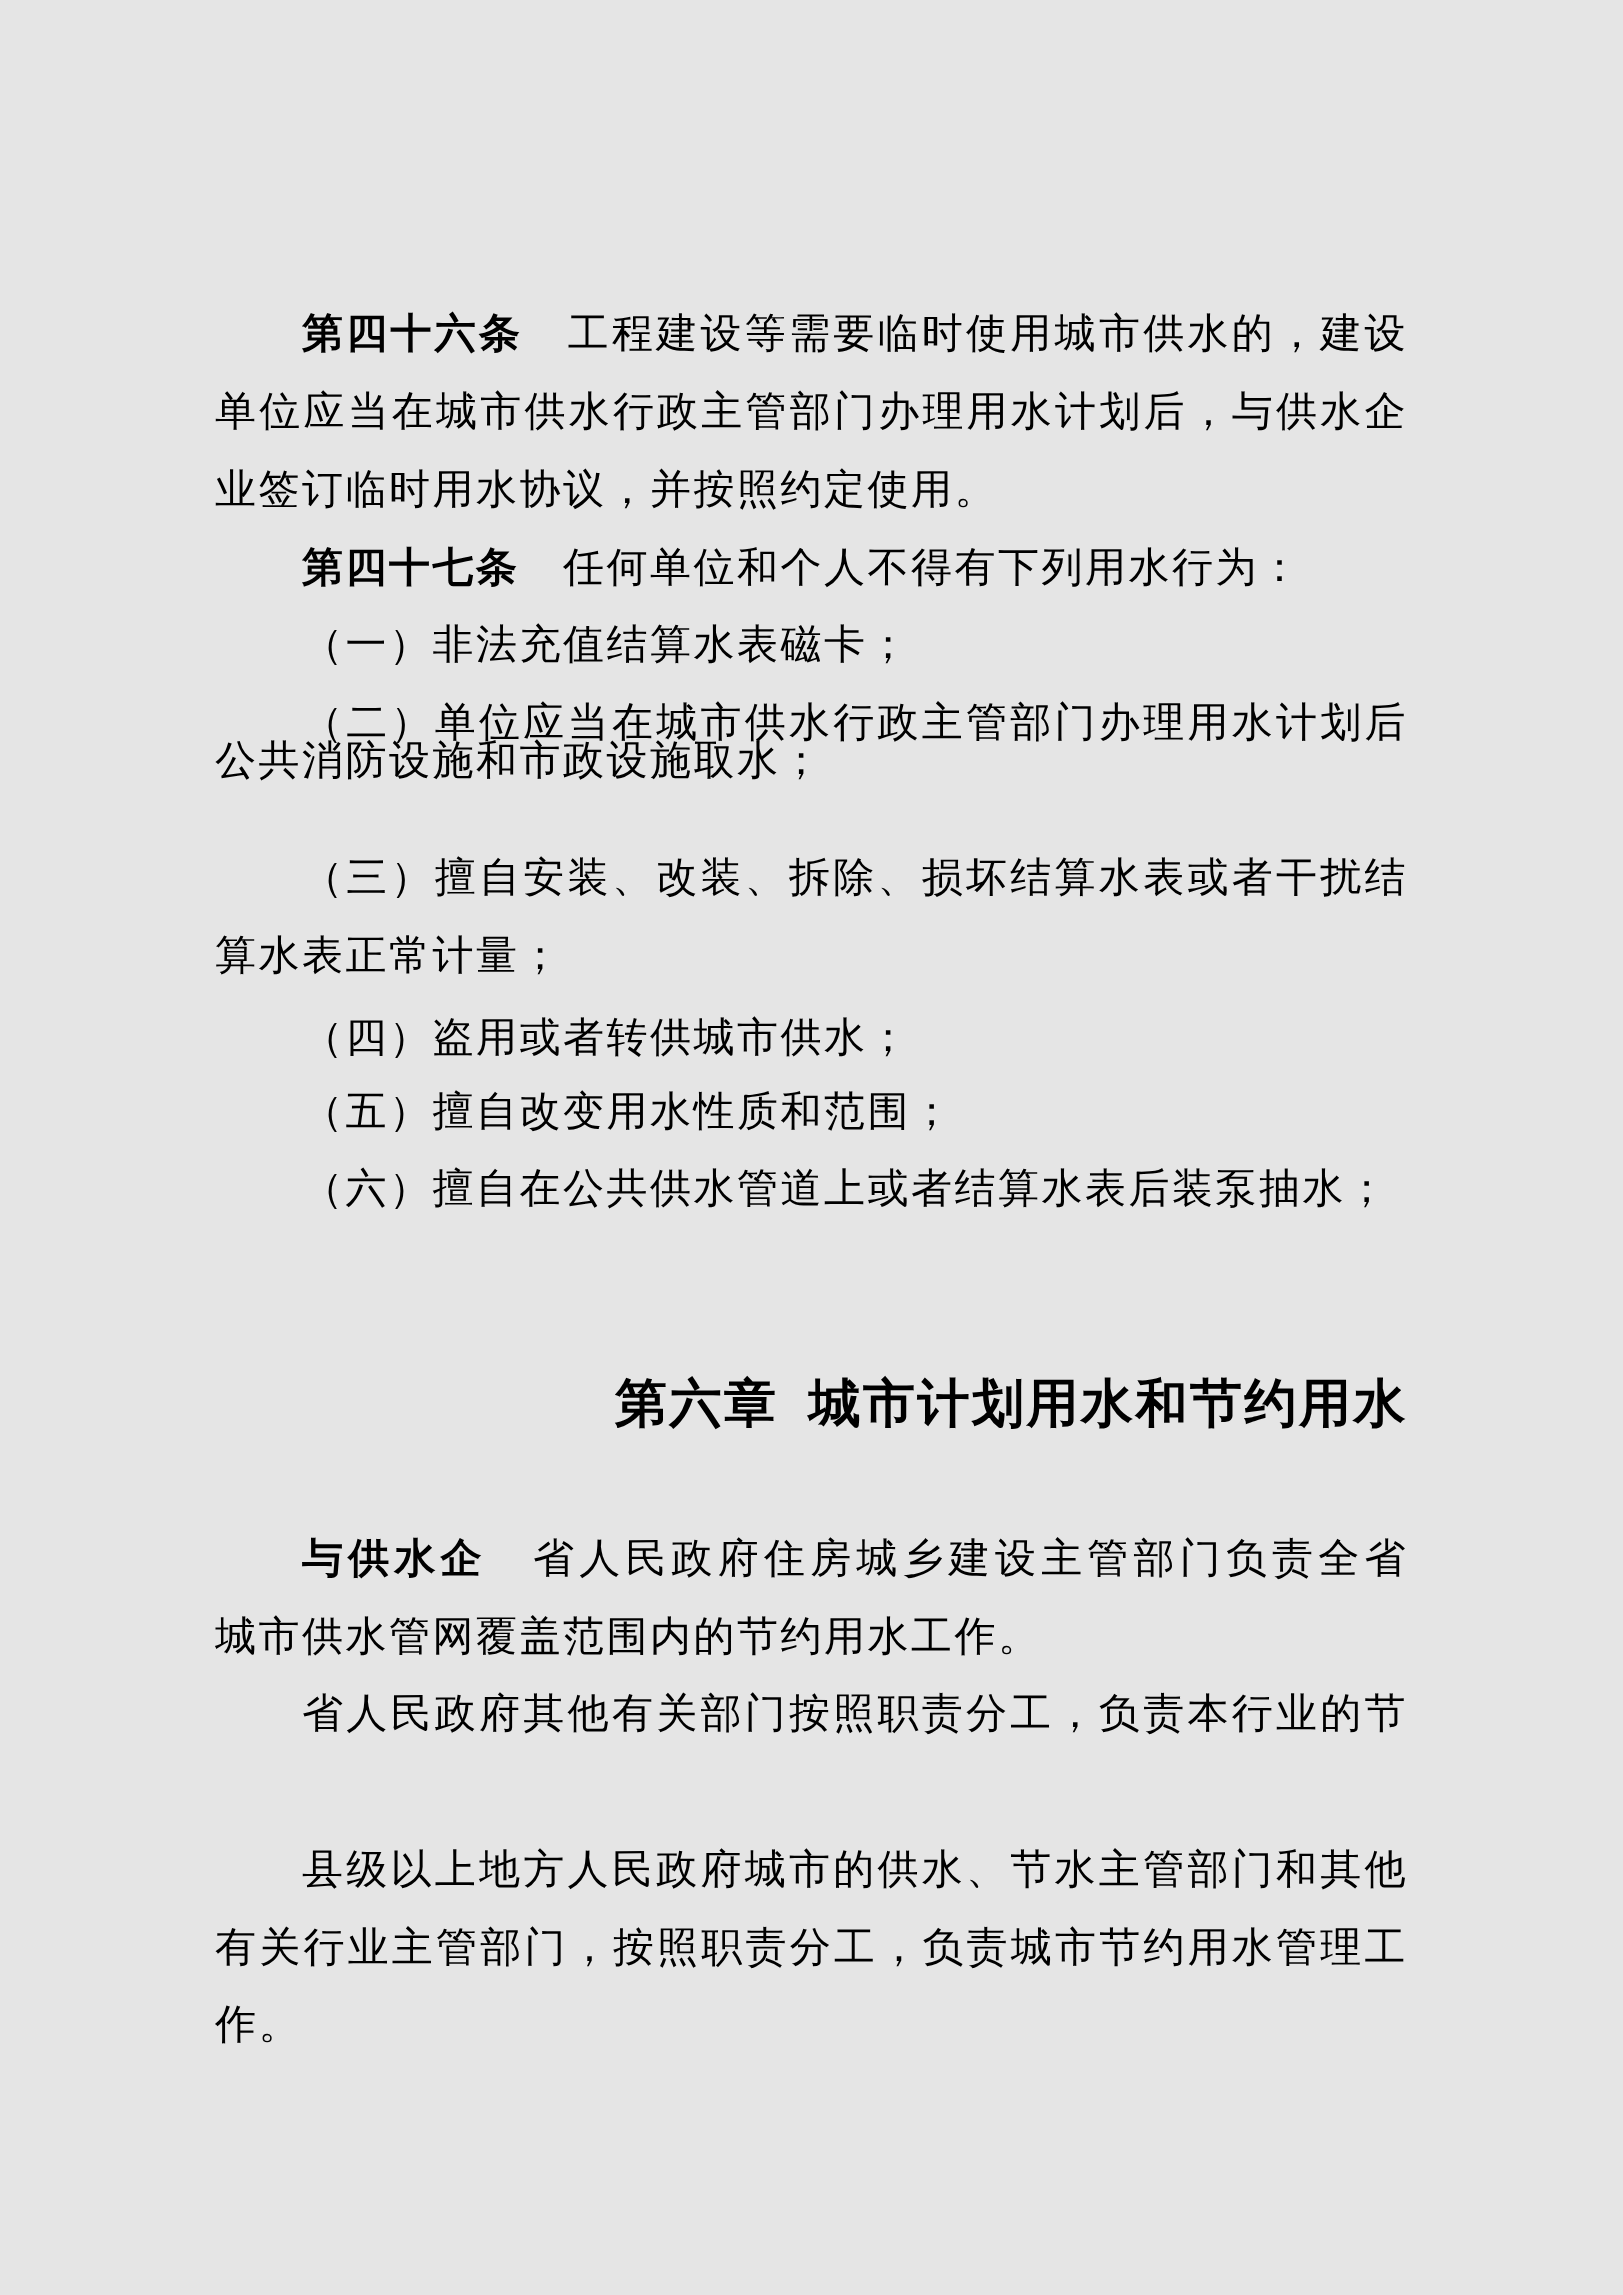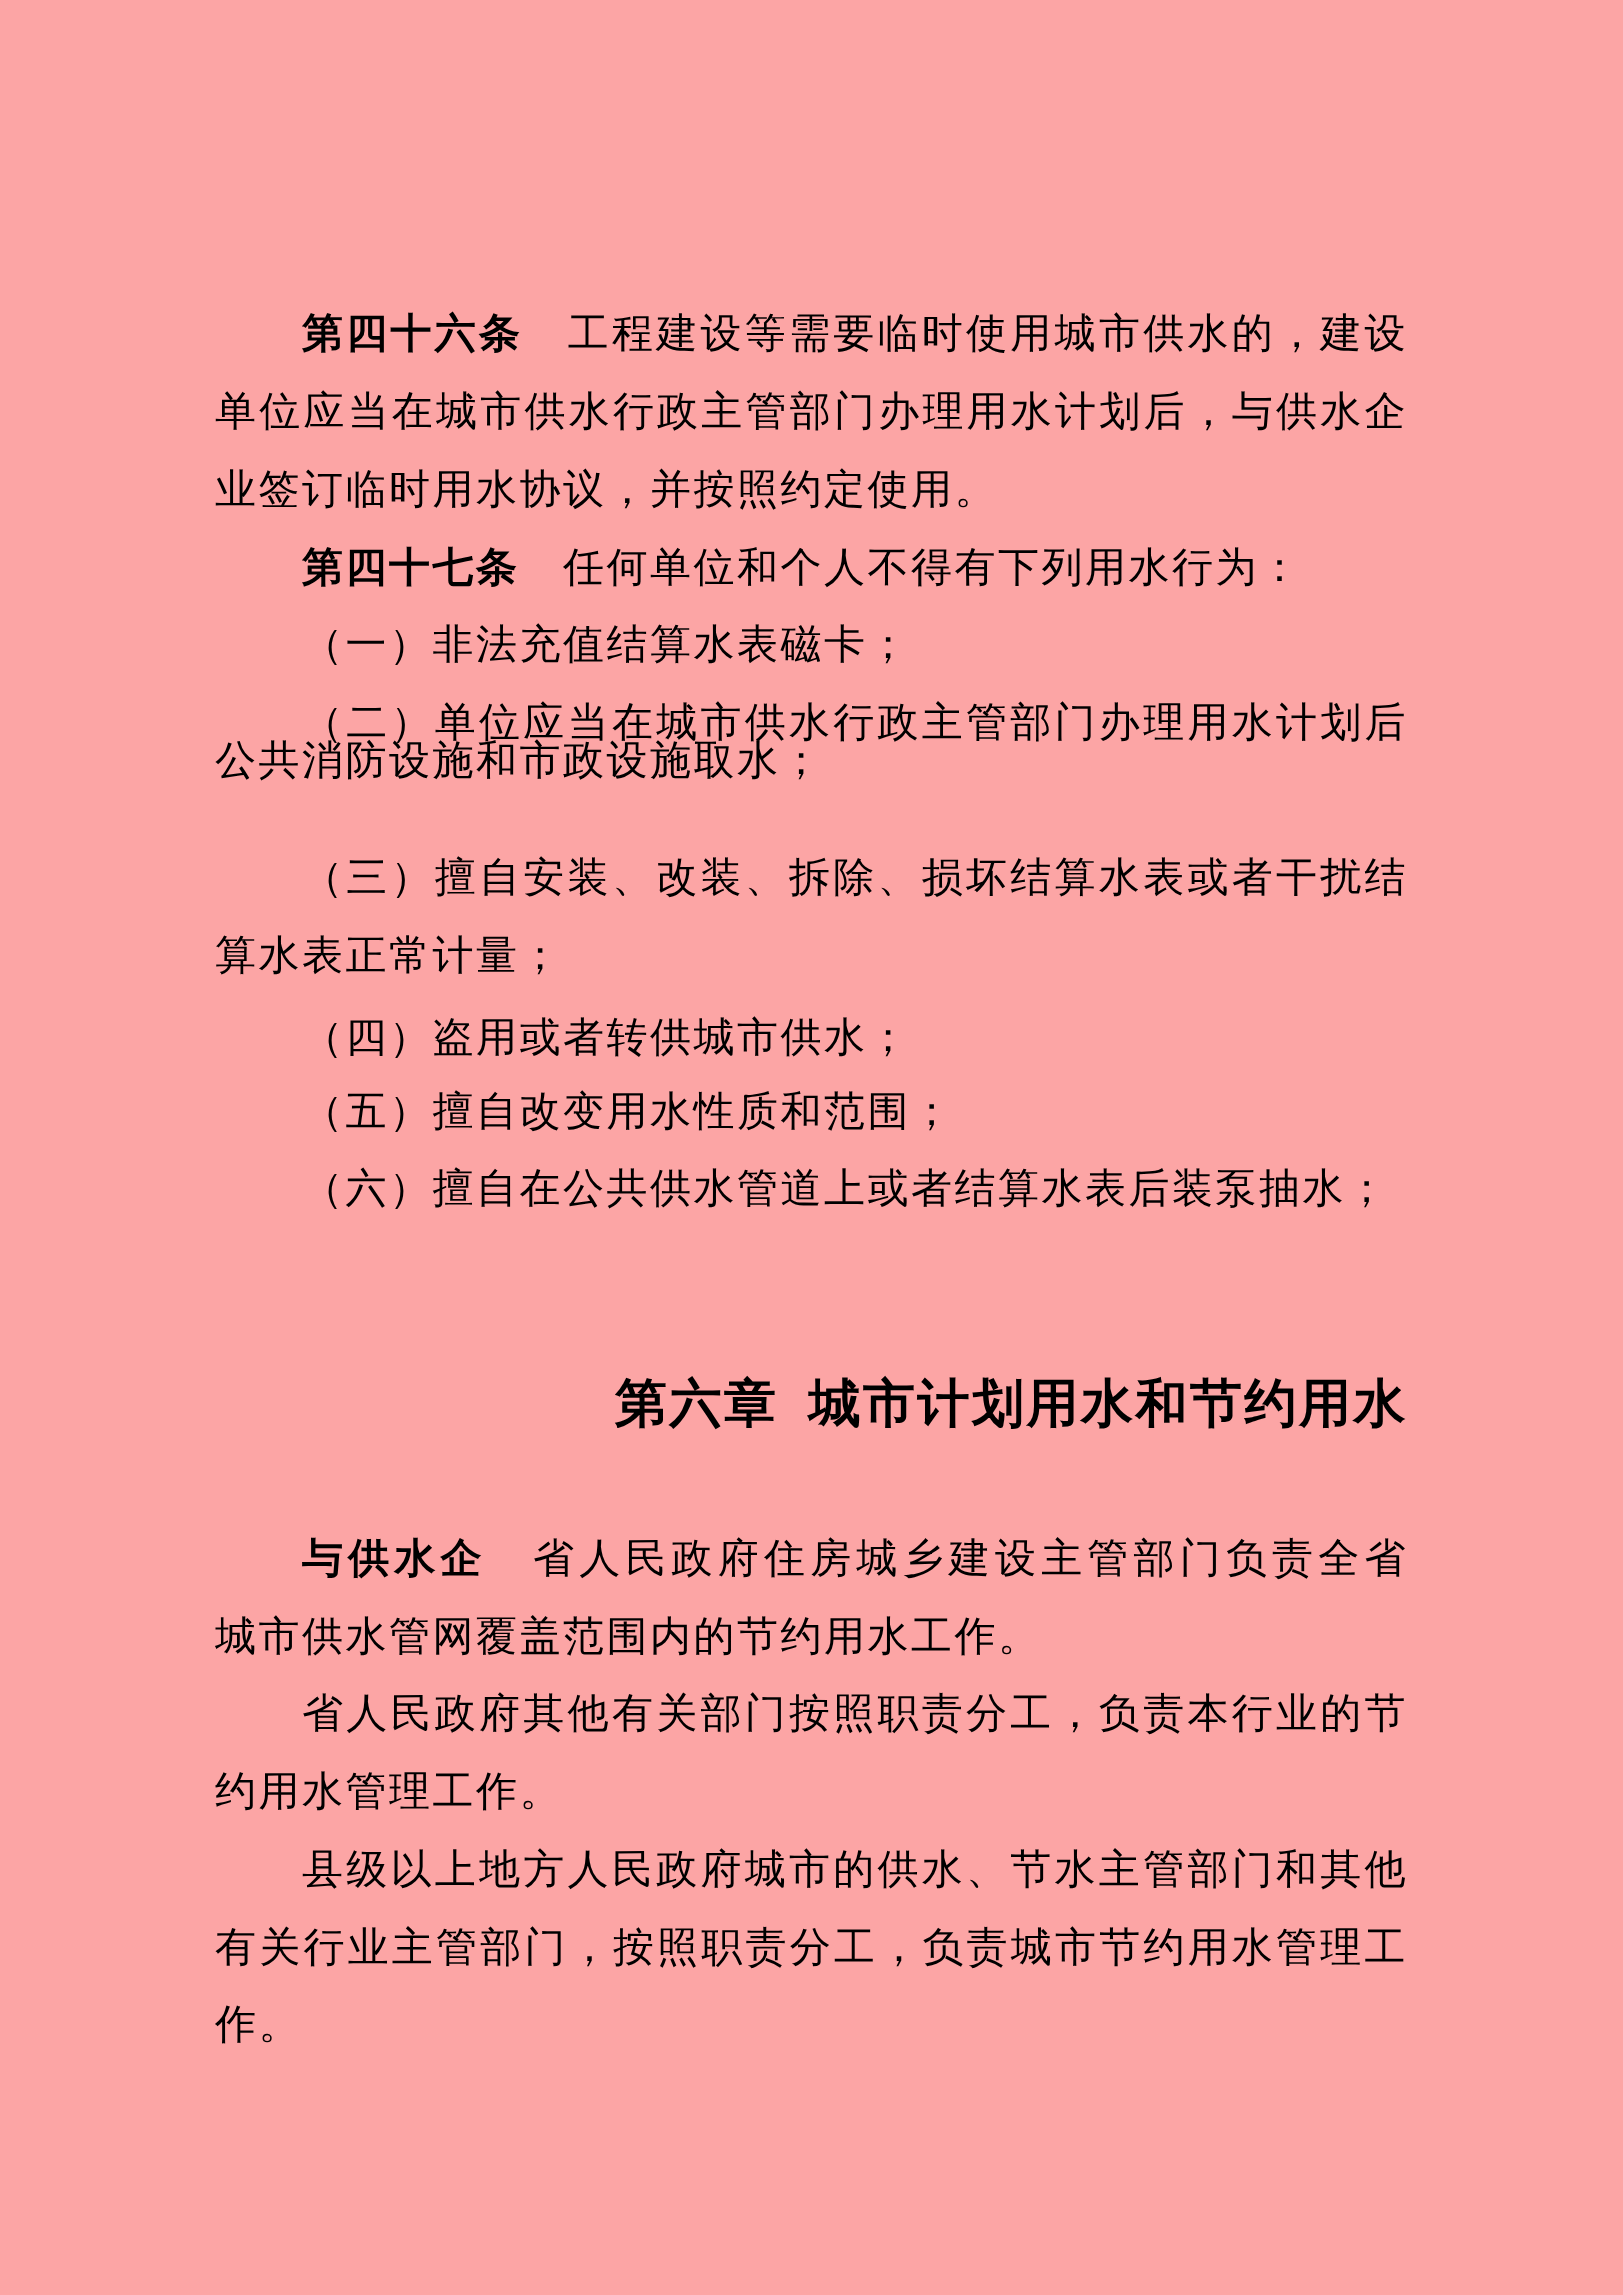--- a/index.html
+++ b/index.html
@@ -1,20 +1,20 @@
 <!DOCTYPE html>
 <html style="font-size:13px"><head>
 <meta charset="utf-8">
 <style>
   html, body { margin: 0; padding: 0; background: #ffffff; }
   .page {
     position: relative;
     width: 1623px;
     height: 2295px;
-    background: #fca5a5;
+    background: #e5e5e5;
     overflow: hidden;
     color: #000000;
   }
   .line {
     position: absolute;
     left: 215px;
     width: 1193px;
     height: 54px;
     line-height: 51px;
     font-size: 41px;
@@ -75,21 +75,20 @@
 
 
   <div class="chapter-heading">第六章 城市计划用水和节约用水</div>
 
   <div class="line indent fill" style="top:1533px"><span class="art">与供水企</span><span>　省人民政府住房城乡建设主管部门负责全省</span></div>
 
   <div class="line" style="top:1611px">城市供水管网覆盖范围内的节约用水工作。</div>
 
   <div class="line indent fill" style="top:1688px">省人民政府其他有关部门按照职责分工，负责本行业的节</div>
 
-  <div class="line" style="top:1766px">约用水管理工作。</div>
 
   <div class="line indent fill" style="top:1844px">县级以上地方人民政府城市的供水、节水主管部门和其他</div>
 
   <div class="line fill" style="top:1922px">有关行业主管部门，按照职责分工，负责城市节约用水管理工</div>
 
   <div class="line" style="top:1999px">作。</div>
 
 </div>
 
 

